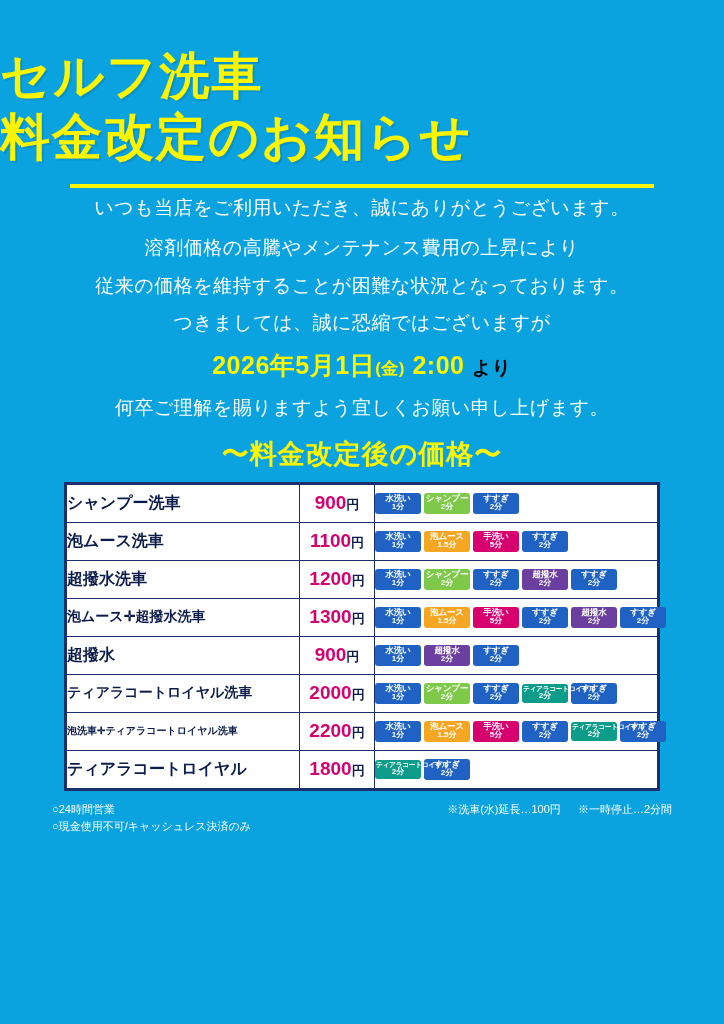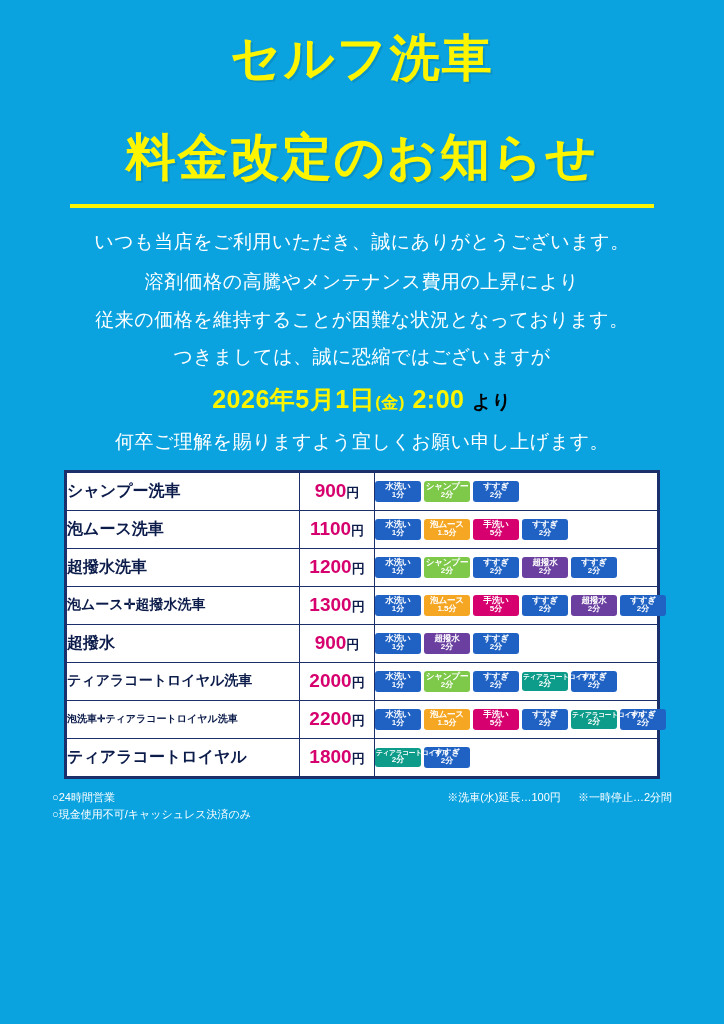--- a/index.html
+++ b/index.html
@@ -15,41 +15,40 @@
     position: relative;
   }
   .poster {
     width: 724px;
     height: 1024px;
     position: relative;
     box-sizing: border-box;
   }
   
   .title-block {
-    padding-top: 28px;
-    text-align: center;
+    padding-top: 46px;
   }
   .title-line {
     color: #fdf500;
     font-weight: bold;
     letter-spacing: 2px;
     line-height: 1.22;
     text-shadow: 2px 2px 0 rgba(0,0,0,0.10);
   }
   .title-line.l1 { font-size: 50px; }
-  .title-line.l2 { font-size: 50px; margin-top: 38px; }
+  .title-line.l2 { font-size: 50px; }
   .title-rule {
     width: 584px;
     height: 4px;
     background: #fdf500;
     margin: 16px auto 0;
   }
   
   .lead {
-    margin: 22px auto 0;
+    margin: 8px auto 0;
     width: 640px;
     text-align: center;
     color: #ffffff;
   }
   .lead p {
     margin: 0 0 16px;
     font-size: 19px;
     line-height: 1.25;
     letter-spacing: 0.5px;
   }
@@ -180,20 +179,21 @@
     <p class="tight">従来の価格を維持することが困難な状況となっております。</p>
     <p class="tight">つきましては、誠に恐縮ではございますが</p>
     <div class="date-line">
       <span>2026年5月1日</span><span class="small">(金)</span>
       <span>2:00</span>
       <span class="sfx">より</span>
     </div>
     <p>何卒ご理解を賜りますよう宜しくお願い申し上げます。</p>
   </div>
 
+  <div class="table-heading">〜料金改定後の価格〜</div>
 
   <div class="table-wrap">
     <table class="prices">
       <tbody id="price-rows">
           <tr>
             <td class="name">シャンプー洗車</td>
             <td class="price"><span>900</span><span class="yen">円</span></td>
             <td class="steps">
               <div class="steps-row">
                 <div class="chip" style="background: rgb(31, 98, 196);">

